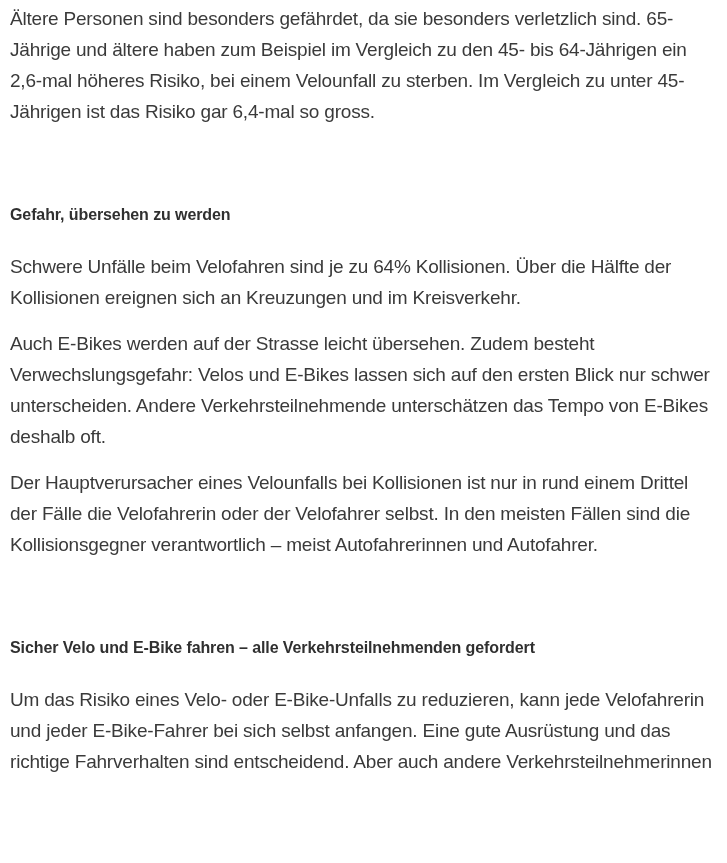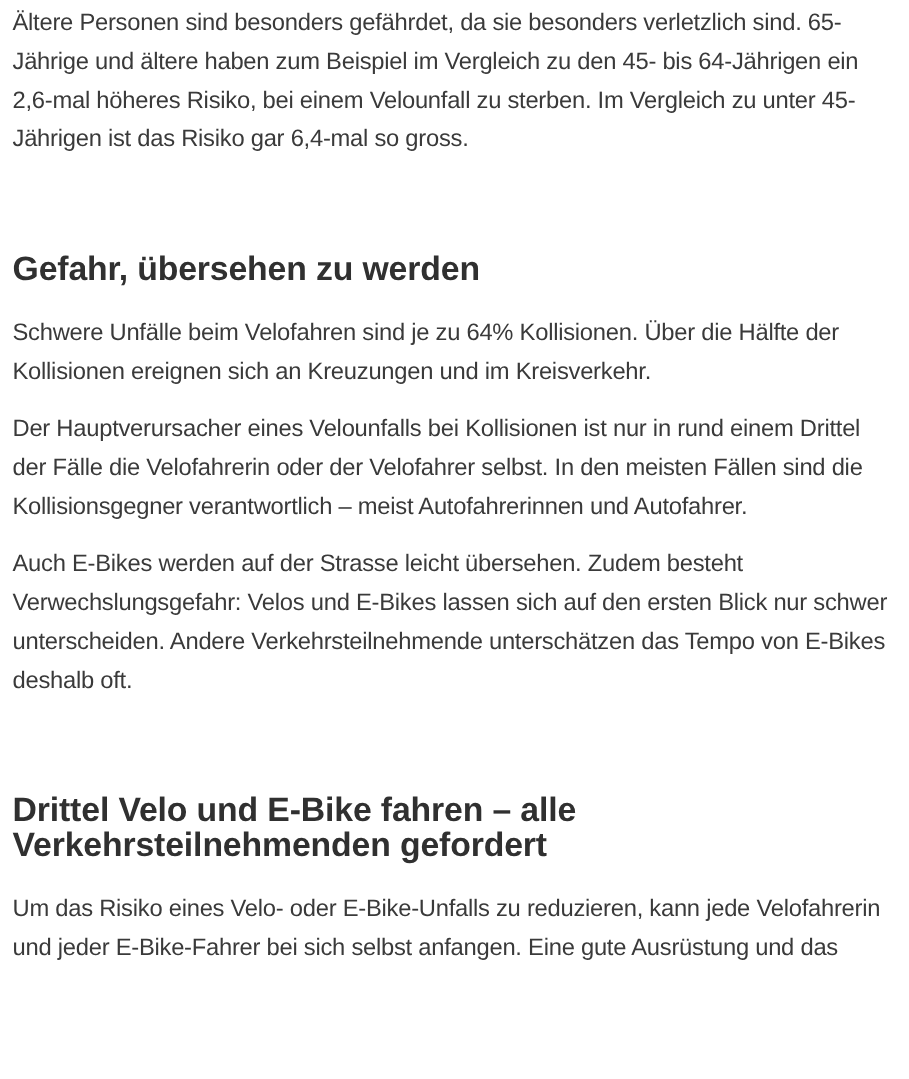--- a/index.html
+++ b/index.html
@@ -21,39 +21,39 @@
   }
   p.body-text {
     margin: 0 0 15px 0;
     font-size: 19px;
     line-height: 31px;
     letter-spacing: -0.2px;
     font-weight: 400;
   }
   h2.section-heading {
     margin: 74px 0 22px 0;
-    font-size: 27px;
+    font-size: 16px;
     line-height: 28px;
     font-weight: 700;
     color: #303030;
     letter-spacing: -0.1px;
   }
 </style>
 </head>
 <body>
 
 <main data-name="article">
 
   <p class="body-text" data-name="paragraph-risk-older-persons">Ältere Personen sind besonders gefährdet, da sie besonders verletzlich sind. 65-Jährige und ältere haben zum Beispiel im Vergleich zu den 45- bis 64-Jährigen ein 2,6-mal höheres Risiko, bei einem Velounfall zu sterben. Im Vergleich zu unter 45-Jährigen ist das Risiko gar 6,4-mal so gross.</p>
 
   <h2 class="section-heading" data-name="section-heading-gefahr-uebersehen">Gefahr, übersehen zu werden</h2>
 
   <p class="body-text" data-name="paragraph-collisions-share">Schwere Unfälle beim Velofahren sind je zu 64% Kollisionen. Über die Hälfte der Kollisionen ereignen sich an Kreuzungen und im Kreisverkehr.</p>
 
+  <p class="body-text" data-name="paragraph-ebike-overlooked">Auch E-Bikes werden auf der Strasse leicht übersehen. Zudem besteht Verwechslungsgefahr: Velos und E-Bikes lassen sich auf den ersten Blick nur schwer unterscheiden. Andere Verkehrsteilnehmende unterschätzen das Tempo von E-Bikes deshalb oft.</p>
+
   <p class="body-text" data-name="paragraph-main-cause">Der Hauptverursacher eines Velounfalls bei Kollisionen ist nur in rund einem Drittel der Fälle die Velofahrerin oder der Velofahrer selbst. In den meisten Fällen sind die Kollisionsgegner verantwortlich – meist Autofahrerinnen und Autofahrer.</p>
 
-  <p class="body-text" data-name="paragraph-ebike-overlooked">Auch E-Bikes werden auf der Strasse leicht übersehen. Zudem besteht Verwechslungsgefahr: Velos und E-Bikes lassen sich auf den ersten Blick nur schwer unterscheiden. Andere Verkehrsteilnehmende unterschätzen das Tempo von E-Bikes deshalb oft.</p>
-
-  <h2 class="section-heading" data-name="section-heading-sicher-fahren">Drittel Velo und E-Bike fahren – alle Verkehrsteilnehmenden gefordert</h2>
+  <h2 class="section-heading" data-name="section-heading-sicher-fahren">Sicher Velo und E-Bike fahren – alle Verkehrsteilnehmenden gefordert</h2>
 
   <p class="body-text" data-name="paragraph-reduce-risk">Um das Risiko eines Velo- oder E-Bike-Unfalls zu reduzieren, kann jede Velofahrerin und jeder E-Bike-Fahrer bei sich selbst anfangen. Eine gute Ausrüstung und das richtige Fahrverhalten sind entscheidend. Aber auch andere Verkehrsteilnehmerinnen und -teilnehmer sind gefordert – insbesondere, wer mit dem Auto unterwegs ist. Helfen Sie mit, Velo- und E-Bike-Unfälle zu verhindern. Die Ratgeber der BFU unterstützen Sie dabei.</p>
 
 </main>
 
 </body></html>

